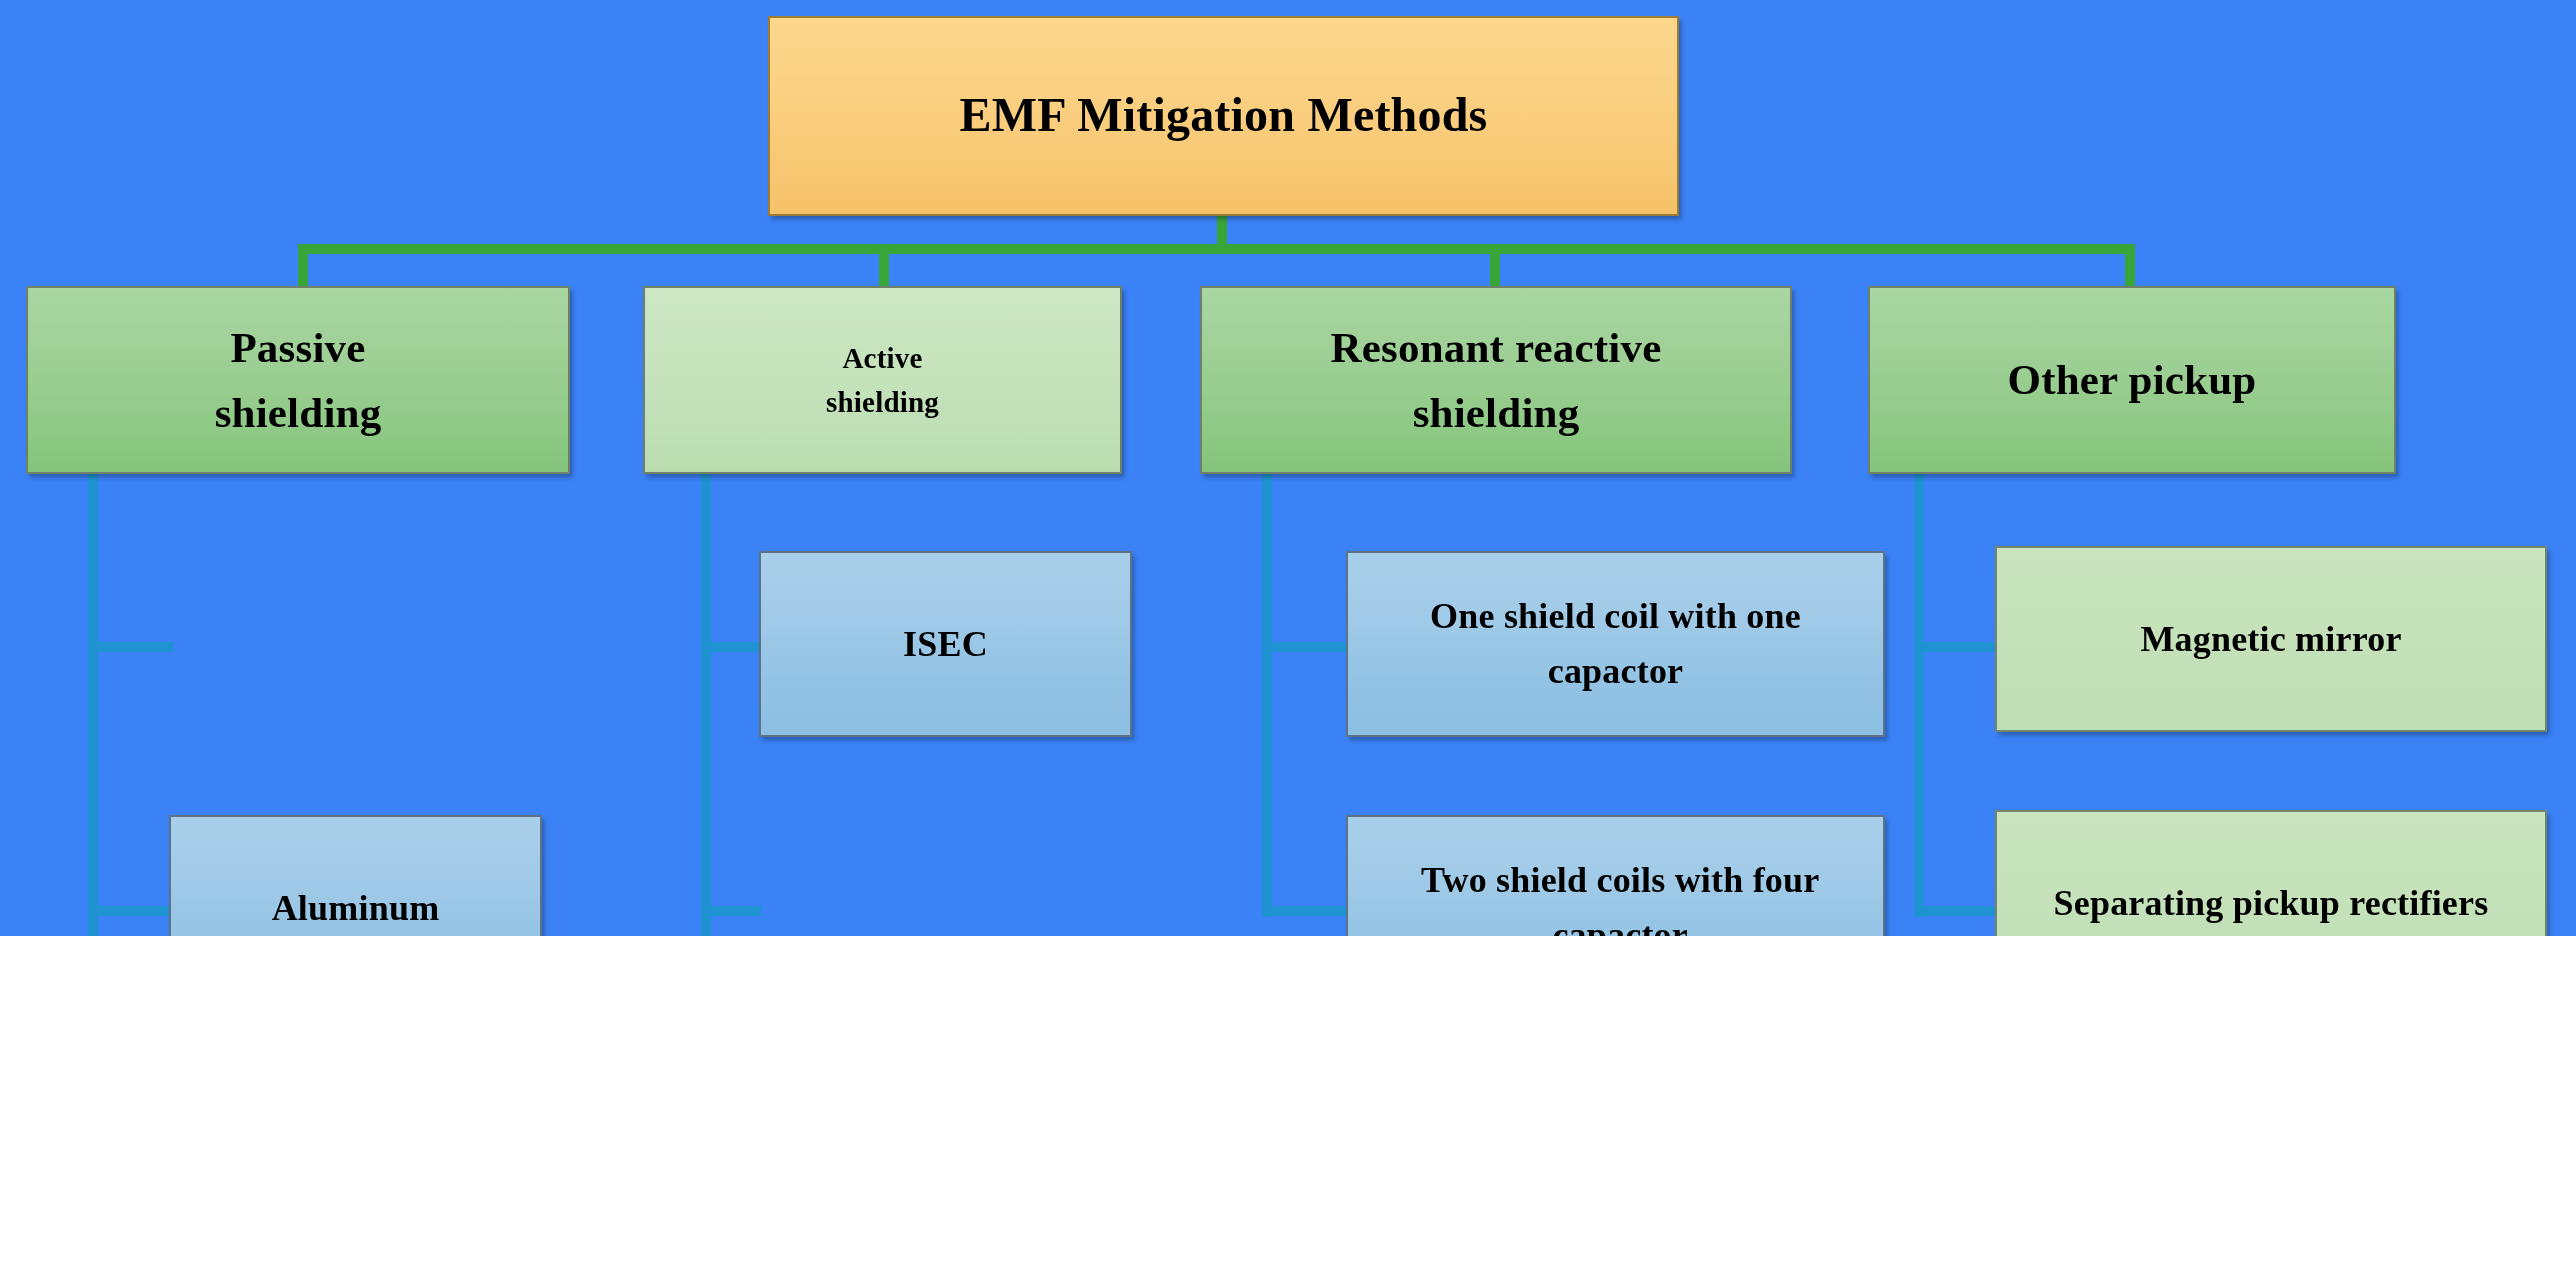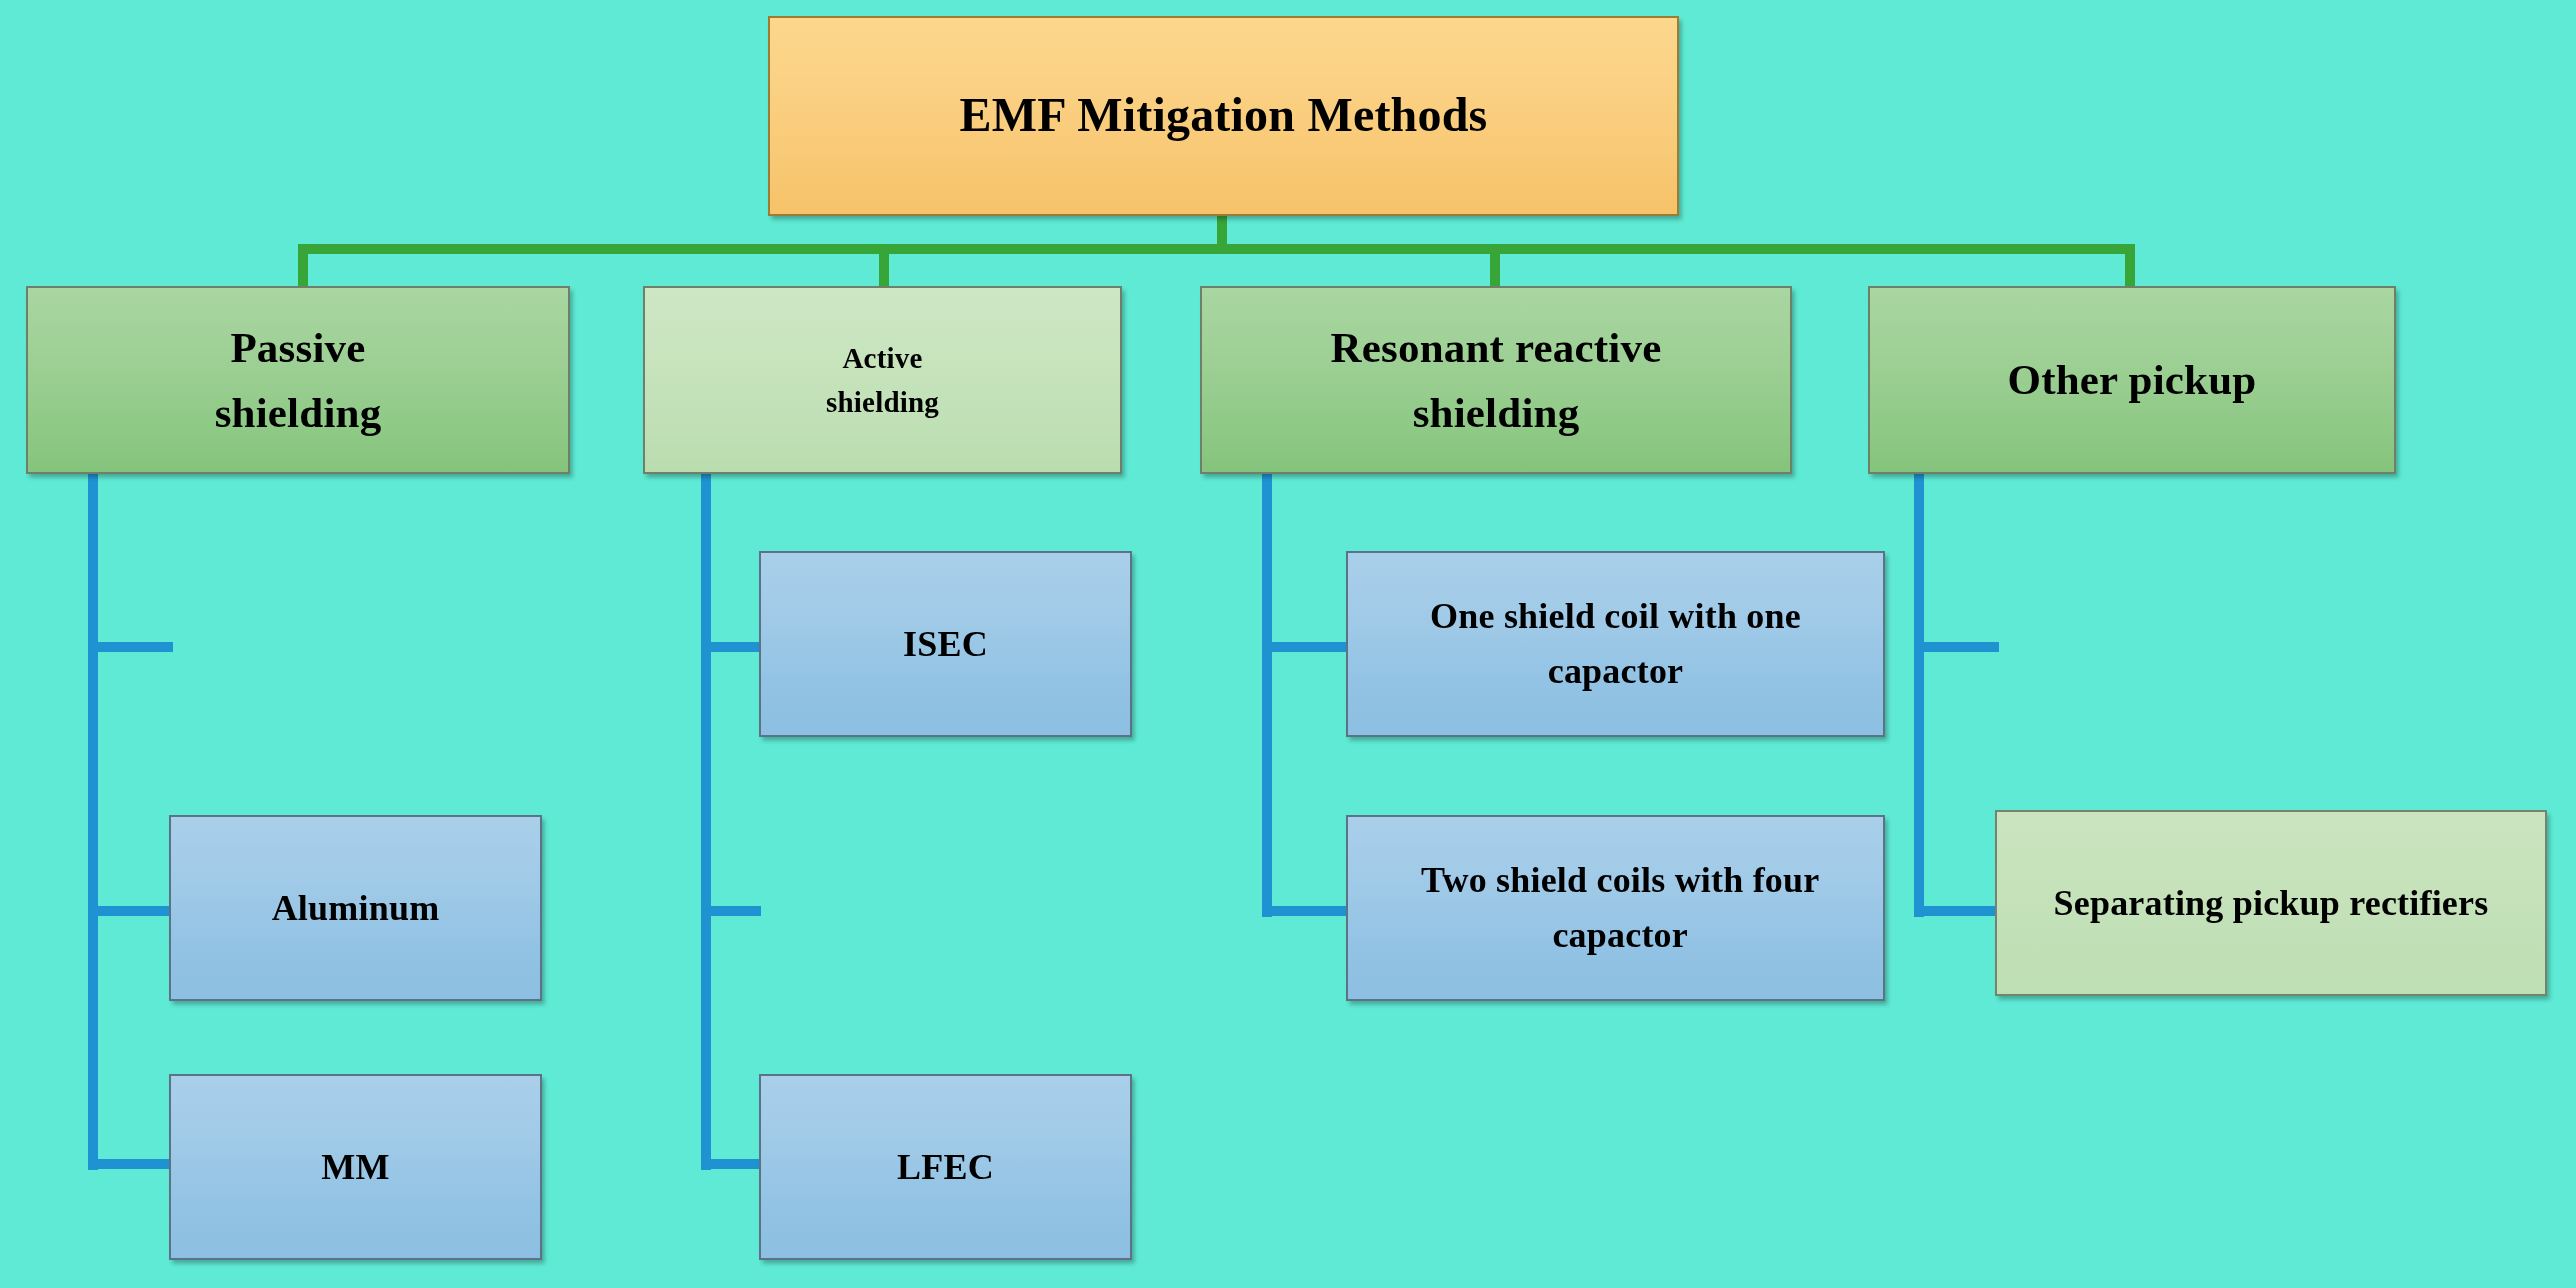--- a/index.html
+++ b/index.html
@@ -7,22 +7,22 @@
     margin: 0;
     padding: 0;
     background: #ffffff;
   }
   body {
     font-family: "Liberation Serif", "DejaVu Serif", serif;
   }
   #canvas {
     position: relative;
     width: 2576px;
-    height: 1288px;
-    background: #5eead4;
+    height: 936px;
+    background: #3b82f6;
     overflow: hidden;
   }
 
   
   .node {
     position: absolute;
     box-sizing: border-box;
     display: flex;
     align-items: center;
     justify-content: center;
@@ -175,19 +175,22 @@
   </div>
 
   <div class="node blue" style="left:1346px; top:551px; width:539px; height:186px;">
     <span class="label"><span>One shield coil with one</span><br><span>capactor</span></span>
   </div>
 
   <div class="node blue" style="left:1346px; top:815px; width:539px; height:186px;padding-left:18px;">
     <span class="label"><span>Two shield coils with four</span><br><span>capactor</span></span>
   </div>
 
+  <div class="node green-pale" style="left:1995px; top:546px; width:552px; height:186px;">
+    <span class="label">Magnetic mirror</span>
+  </div>
 
   <div class="node green-pale" style="left:1995px; top:810px; width:552px; height:186px;">
     <span class="label">Separating pickup rectifiers</span>
   </div>
 
 </div>
 
 
 </body></html>

